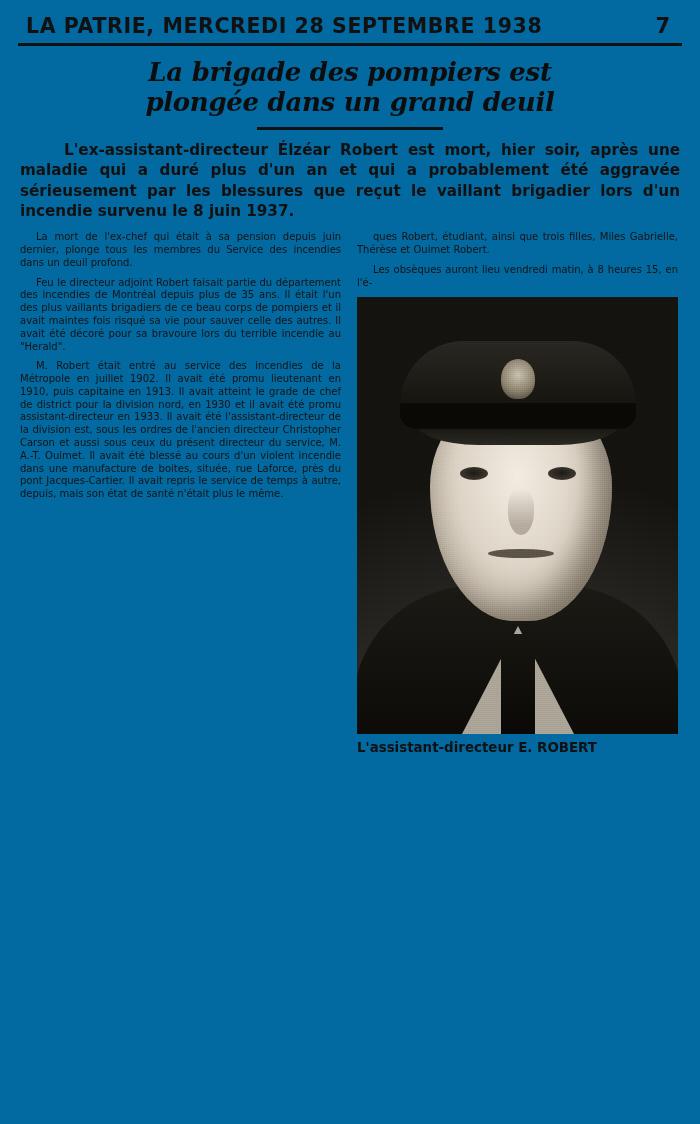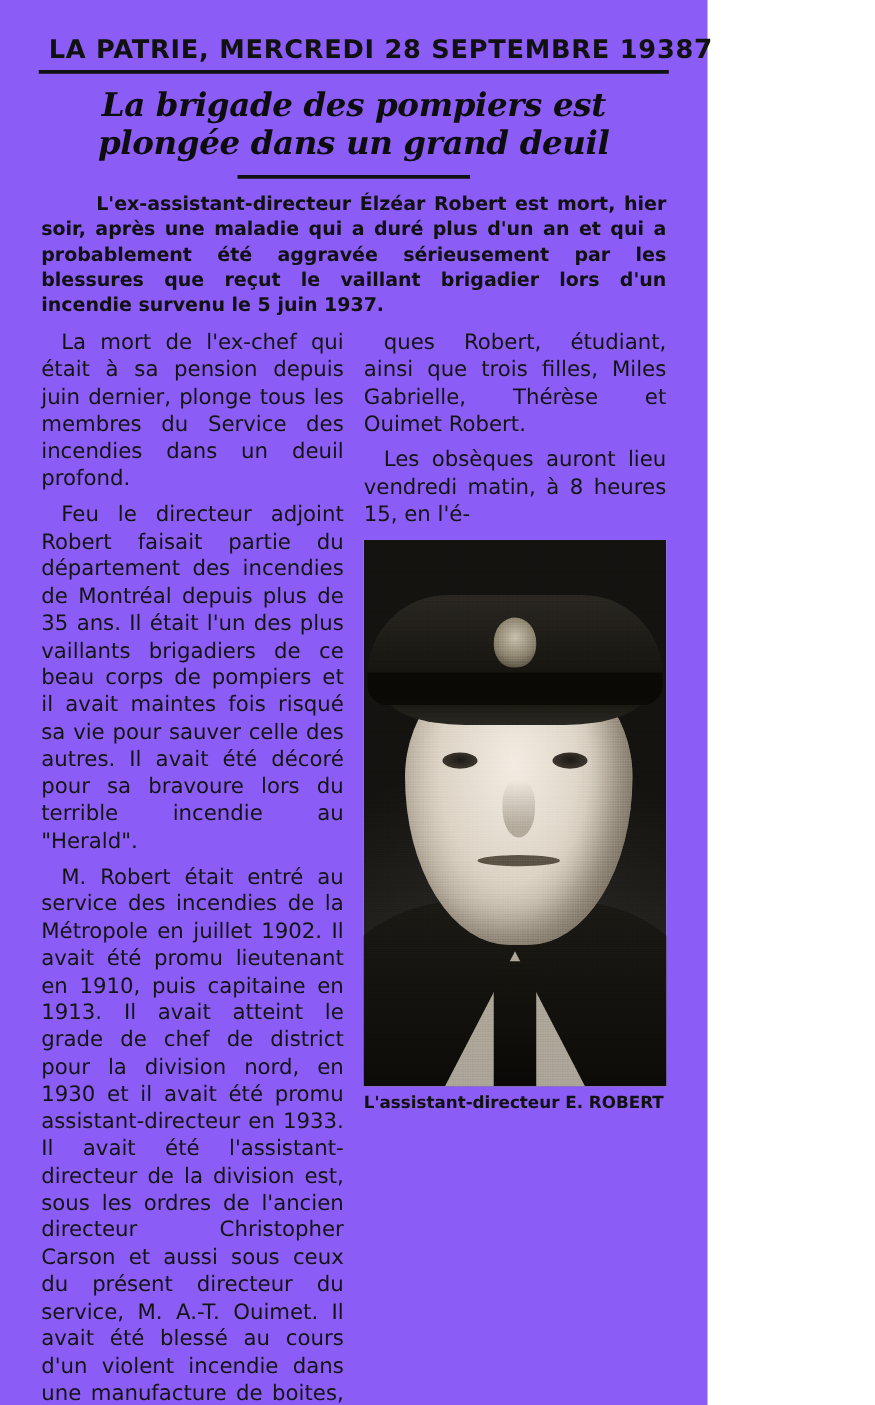--- a/index.html
+++ b/index.html
@@ -9,24 +9,24 @@
   }
   body {
     width: 700px;
     height: 1124px;
     overflow: hidden;
     font-family: "Liberation Serif", serif;
     color: #111111;
   }
   .page {
     position: relative;
-    width: 566px;
+    width: 700px;
     height: 1124px;
-    background: #8b5cf6;
-    padding: 17px;
+    background: #0369a1;
+    padding: 4px;
     box-sizing: border-box;
   }
 
   
   .masthead {
     display: flex;
     align-items: flex-end;
     justify-content: space-between;
     padding: 10px 18px 2px 22px;
     box-sizing: border-box;
@@ -95,21 +95,21 @@
     gap: 16px;
     padding: 0 16px;
     box-sizing: border-box;
   }
   .col {
     width: 321px;
     box-sizing: border-box;
   }
   .col p {
     font-family: "DejaVu Sans", sans-serif;
-    font-size: 17px;
+    font-size: 10px;
     line-height: 1.28;
     text-align: justify;
     margin: 0 0 7px 0;
     text-indent: 16px;
     color: #141414;
   }
 
   
   .photo-frame {
     width: 100%;
@@ -274,21 +274,21 @@
   </div>
   <div class="rule-thick"></div>
 
   <h1 class="headline">
     <span>La brigade des pompiers est</span>
     <span class="line2">plongée dans un grand deuil</span>
   </h1>
 
   <div class="divider-short"></div>
 
-  <p class="deck"><span class="indent"></span><span>L'ex-assistant-directeur Élzéar Robert est mort, hier soir, après une maladie qui a duré plus d'un an et qui a probablement été aggravée sérieusement par les blessures que reçut le vaillant brigadier lors d'un incendie survenu le 5 juin 1937.</span></p>
+  <p class="deck"><span class="indent"></span><span>L'ex-assistant-directeur Élzéar Robert est mort, hier soir, après une maladie qui a duré plus d'un an et qui a probablement été aggravée sérieusement par les blessures que reçut le vaillant brigadier lors d'un incendie survenu le 8 juin 1937.</span></p>
 
   <div class="columns">
 
     <div class="col">
       <p>La mort de l'ex-chef qui était à sa pension depuis juin dernier, plonge tous les membres du Service des incendies dans un deuil profond.</p>
       <p>Feu le directeur adjoint Robert faisait partie du département des incendies de Montréal depuis plus de 35 ans. Il était l'un des plus vaillants brigadiers de ce beau corps de pompiers et il avait maintes fois risqué sa vie pour sauver celle des autres. Il avait été décoré pour sa bravoure lors du terrible incendie au "Herald".</p>
       <p>M. Robert était entré au service des incendies de la Métropole en juillet 1902. Il avait été promu lieutenant en 1910, puis capitaine en 1913. Il avait atteint le grade de chef de district pour la division nord, en 1930 et il avait été promu assistant-directeur en 1933. Il avait été l'assistant-directeur de la division est, sous les ordres de l'ancien directeur Christopher Carson et aussi sous ceux du présent directeur du service, M. A.-T. Ouimet. Il avait été blessé au cours d'un violent incendie dans une manufacture de boites, située, rue Laforce, près du pont Jacques-Cartier. Il avait repris le service de temps à autre, depuis, mais son état de santé n'était plus le même.</p>
     </div>
 
     <div class="col">

